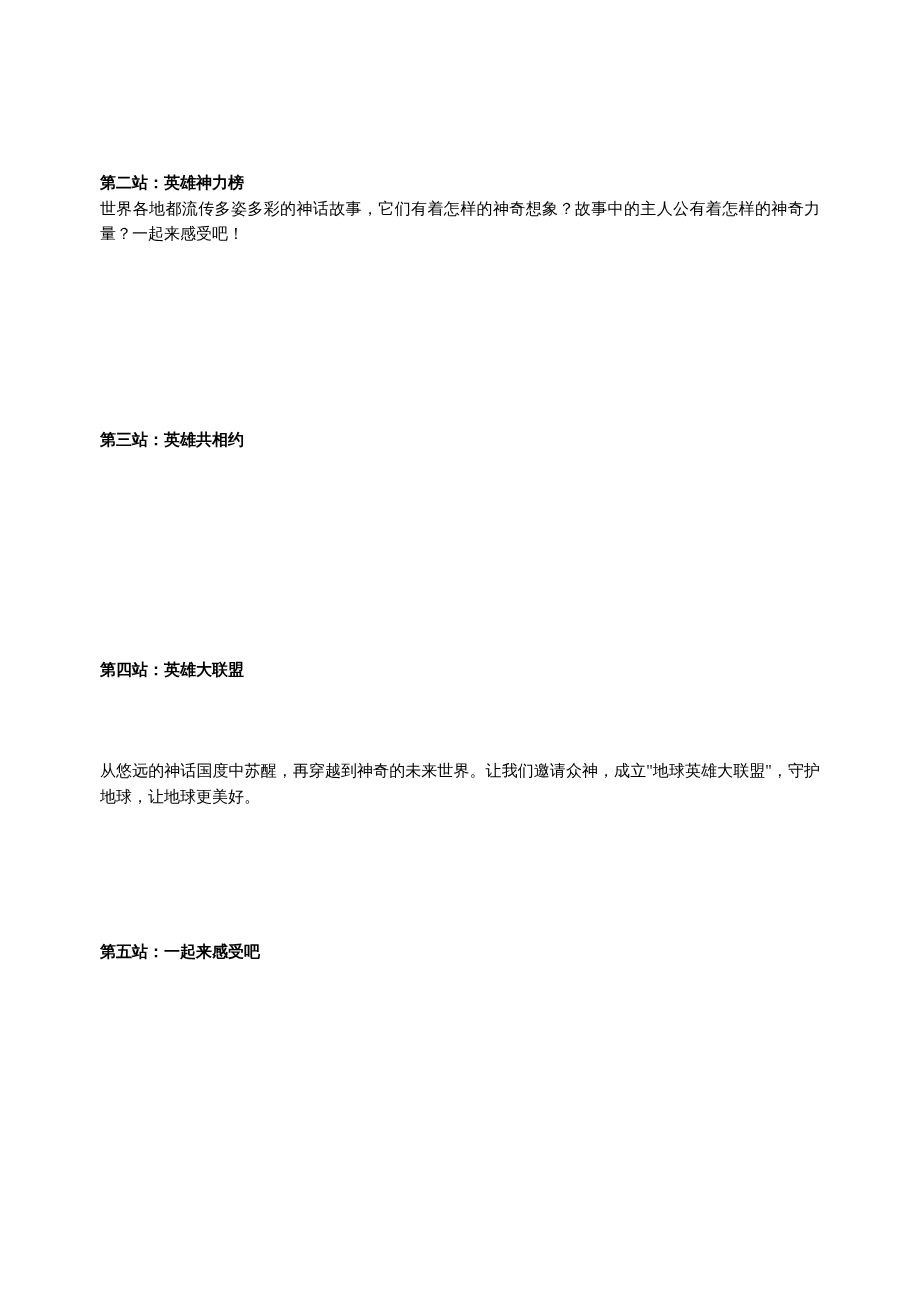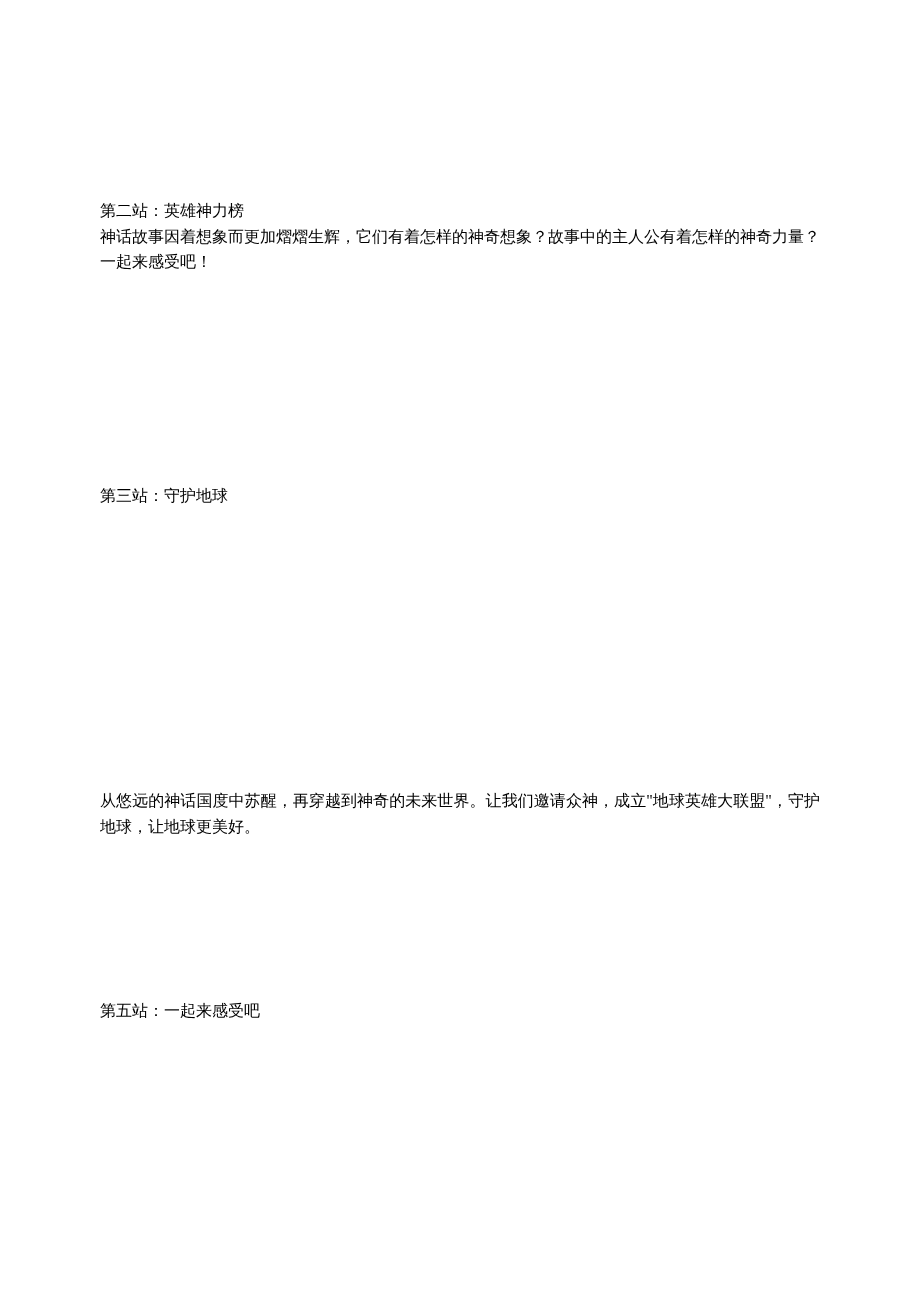--- a/index.html
+++ b/index.html
@@ -14,54 +14,54 @@
       font-family: "SimSun", "宋体", serif;
       font-size: 16px;
       line-height: 1.6;
       color: #000000;
       padding: 170px 100px 100px 100px;
     }
     .section {
       margin-bottom: 0;
     }
     .section-title {
-      font-weight: normal;
-      margin-top: 28px;
+      font-weight: bold;
     }
     .section-body {
       text-align: justify;
     }
     .gap-large {
       height: 180px;
     }
     .gap-medium {
       height: 75px;
     }
     .gap-medium-2 {
       height: 130px;
     }
   </style>
 </head>
 <body>
 
 <div class="section">
   <div class="section-title">第二站：英雄神力榜</div>
-  <div class="section-body">神话故事因着想象而更加熠熠生辉，它们有着怎样的神奇想象？故事中的主人公有着怎样的神奇力量？一起来感受吧！</div>
+  <div class="section-body">世界各地都流传多姿多彩的神话故事，它们有着怎样的神奇想象？故事中的主人公有着怎样的神奇力量？一起来感受吧！</div>
 </div>
 
 <div class="gap-large"></div>
 
 <div class="section">
-  <div class="section-title">第三站：守护地球</div>
+  <div class="section-title">第三站：英雄共相约</div>
   <div class="gap-medium"></div>
 </div>
 
 <div class="gap-medium-2"></div>
 
 <div class="section">
+  <div class="section-title">第四站：英雄大联盟</div>
   <div class="gap-medium"></div>
   <div class="section-body">从悠远的神话国度中苏醒，再穿越到神奇的未来世界。让我们邀请众神，成立"地球英雄大联盟"，守护地球，让地球更美好。</div>
 </div>
 
 <div class="gap-medium-2"></div>
 
 <div class="section">
   <div class="section-title">第五站：一起来感受吧</div>
 </div>
 

